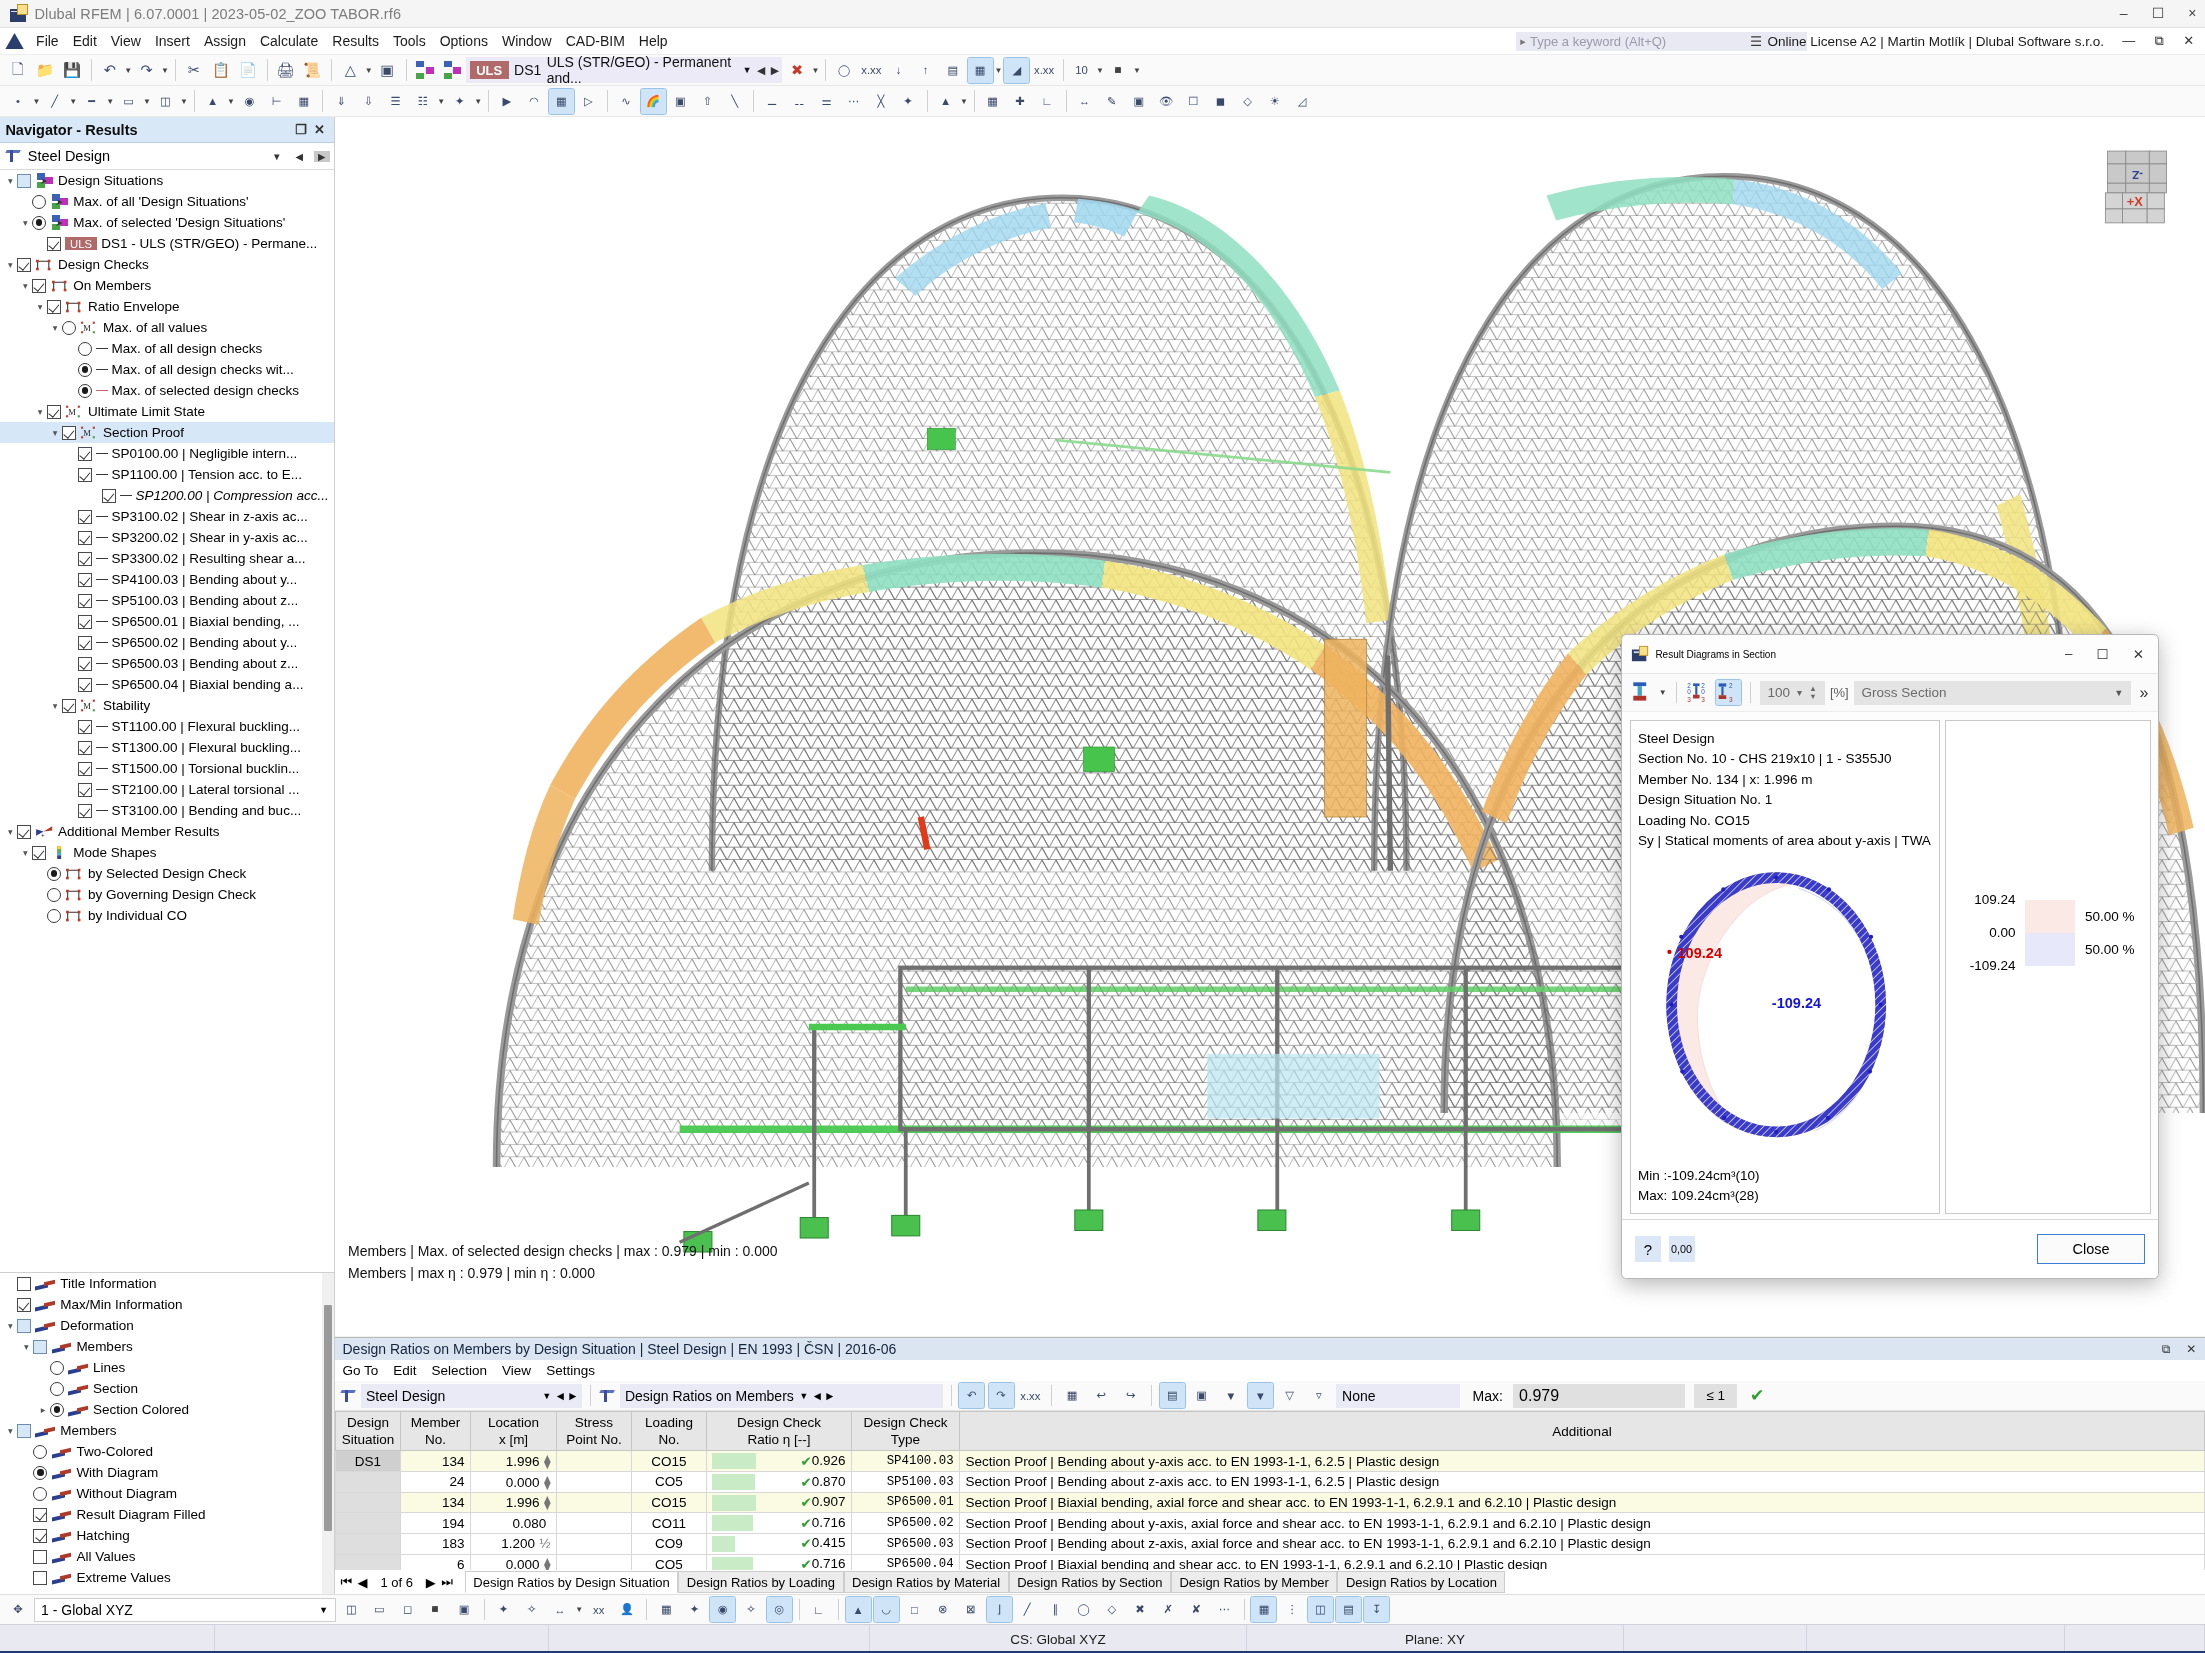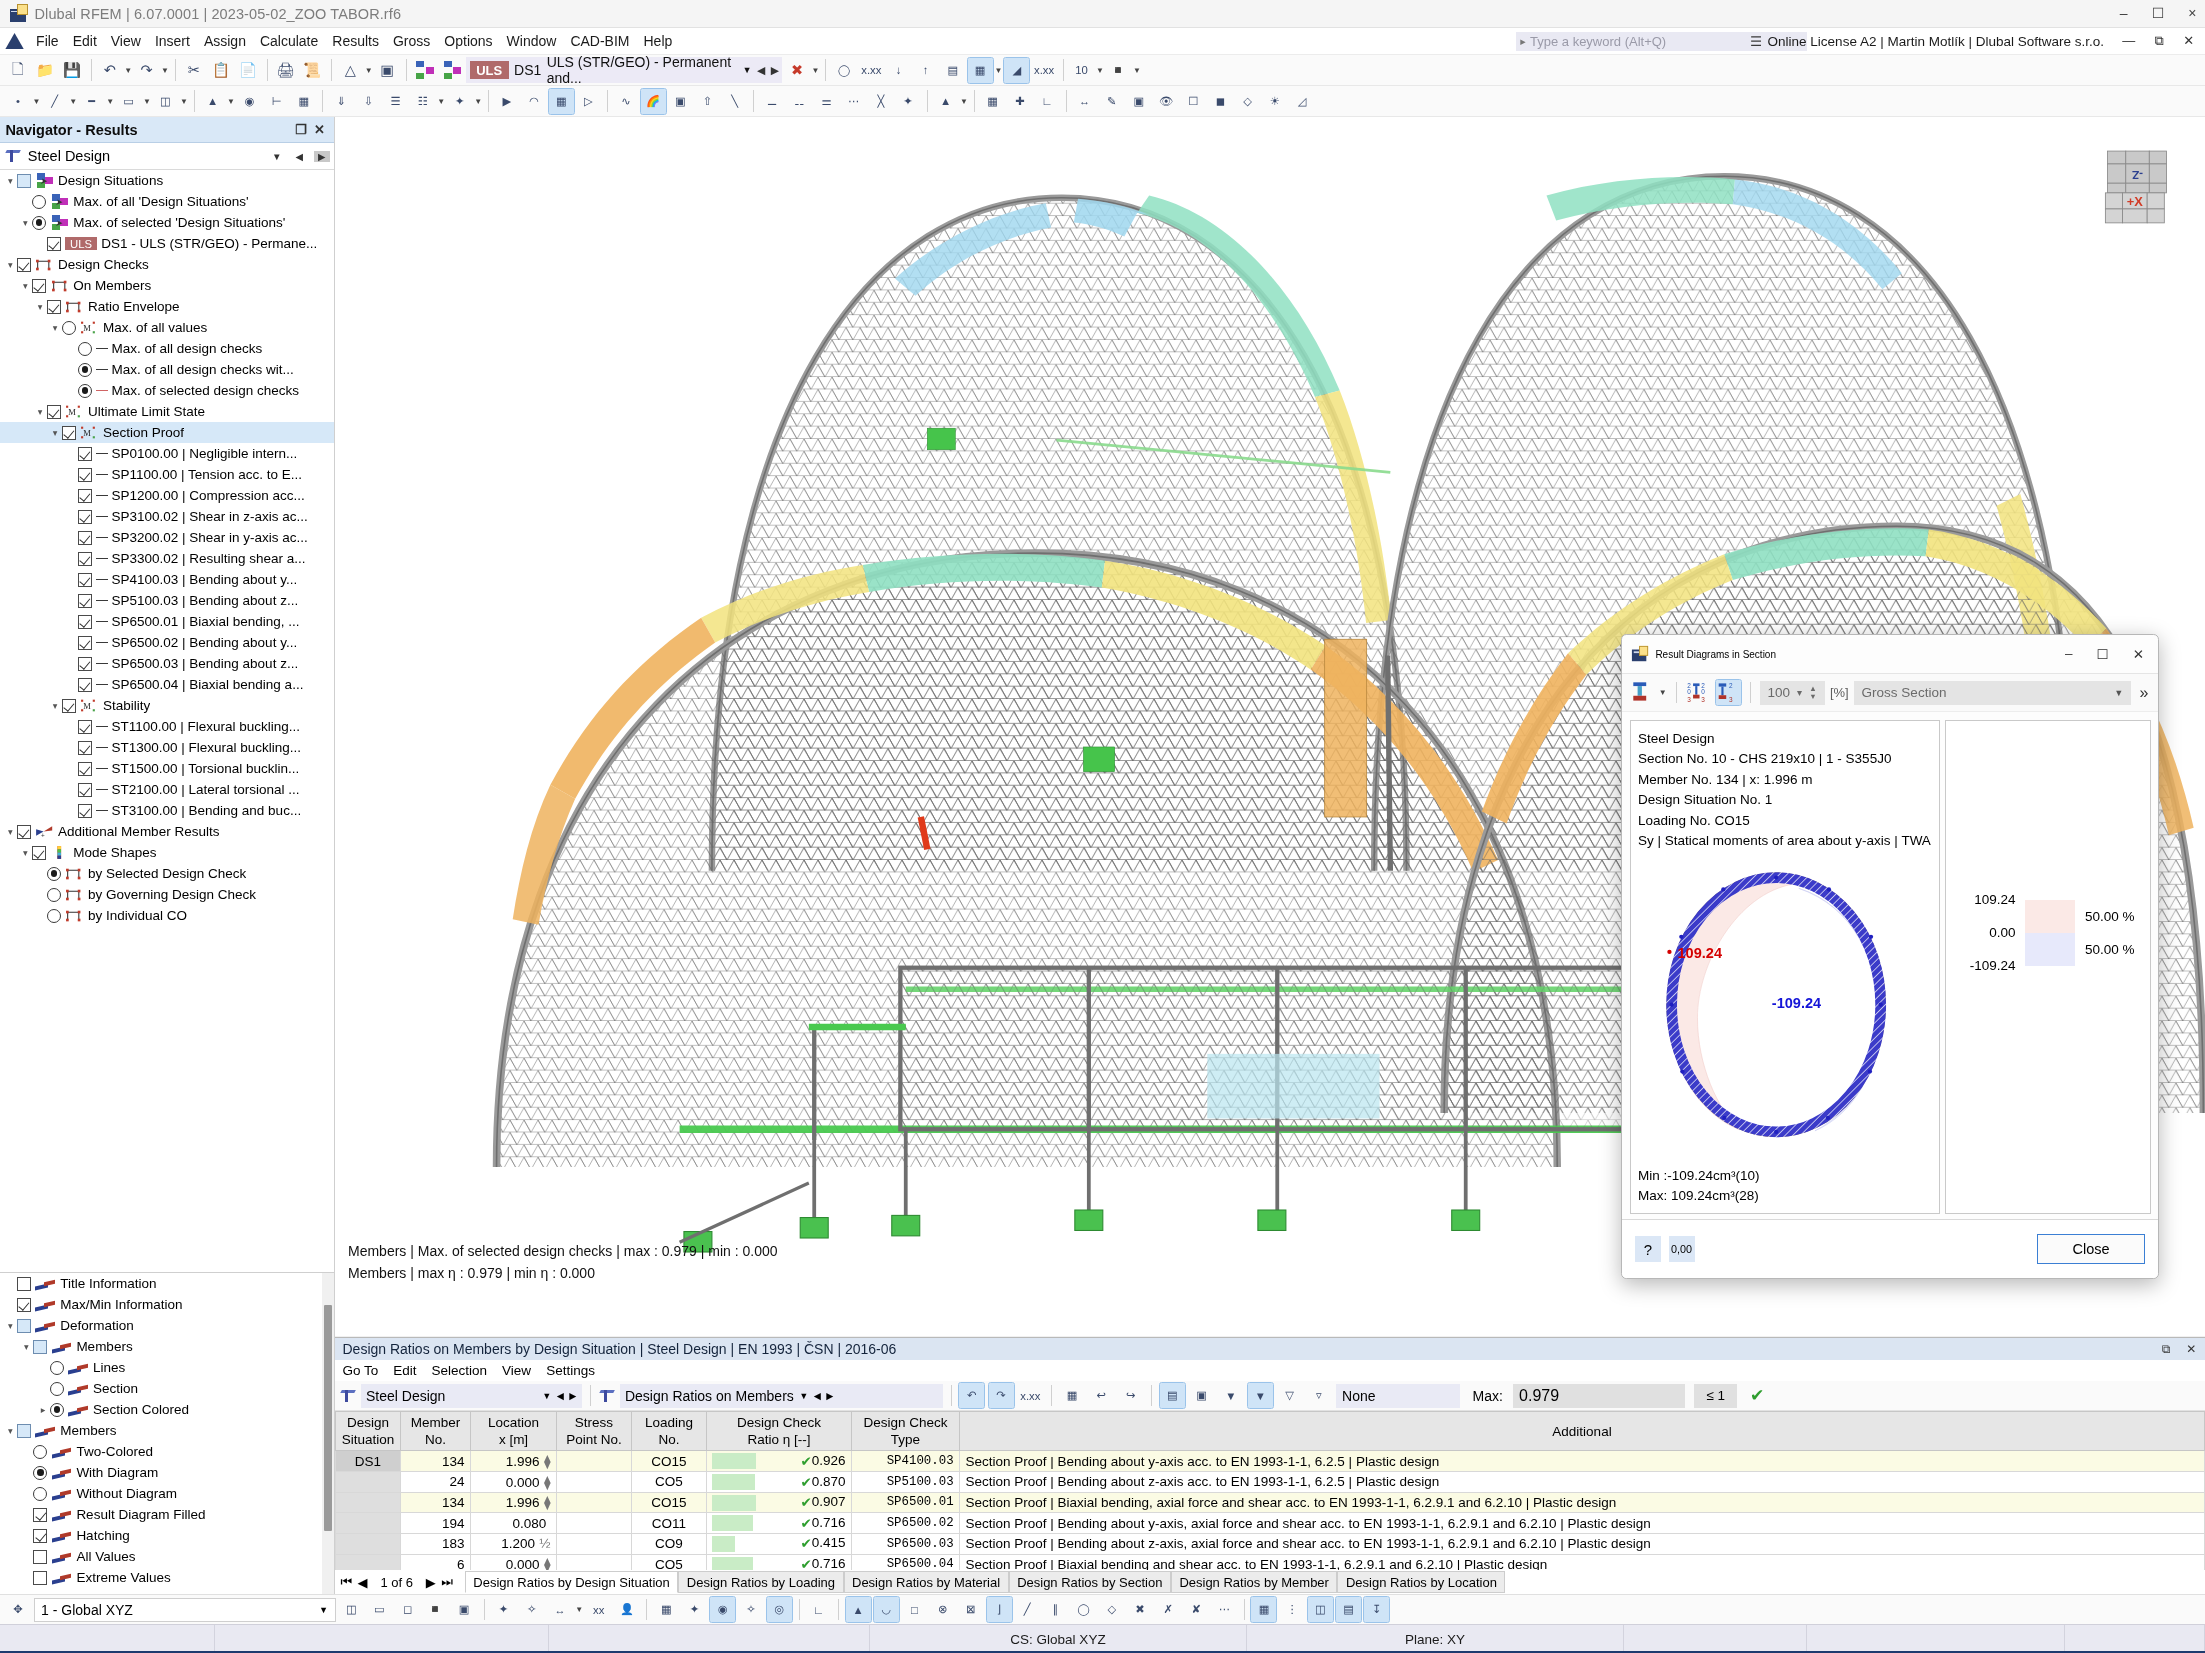--- a/index.html
+++ b/index.html
@@ -228,21 +228,21 @@
 
   <div class="menubar">
     <div class="mico"></div>
     <div class="mi">File</div>
     <div class="mi">Edit</div>
     <div class="mi">View</div>
     <div class="mi">Insert</div>
     <div class="mi">Assign</div>
     <div class="mi">Calculate</div>
     <div class="mi">Results</div>
-    <div class="mi">Gross</div>
+    <div class="mi">Tools</div>
     <div class="mi">Options</div>
     <div class="mi">Window</div>
     <div class="mi">CAD-BIM</div>
     <div class="mi">Help</div>
 
     <div class="search-wrap">Type a keyword (Alt+Q)</div>
     <div class="license">
       <span class="licicon">☰</span><span>Online License A2 | Martin Motlík | Dlubal Software s.r.o.</span>
     </div>
     <div class="winctl2">
@@ -665,21 +665,21 @@
           <span class="chk on"></span>
           <span class="dash"></span>
           <span class="tlbl">SP0100.00 | Negligible intern...</span>
         </div>
         <div class="trow" style="padding-left: 64px;">
           <span class="twist"></span>
           <span class="chk on"></span>
           <span class="dash"></span>
           <span class="tlbl">SP1100.00 | Tension acc. to E...</span>
         </div>
-        <div class="trow" style="padding-left: 64px;">
+        <div class="trow" style="padding-left: 88px; font-style: italic;">
           <span class="twist"></span>
           <span class="chk on"></span>
           <span class="dash"></span>
           <span class="tlbl">SP1200.00 | Compression acc...</span>
         </div>
         <div class="trow" style="padding-left: 64px;">
           <span class="twist"></span>
           <span class="chk on"></span>
           <span class="dash"></span>
           <span class="tlbl">SP3100.02 | Shear in z-axis ac...</span>

